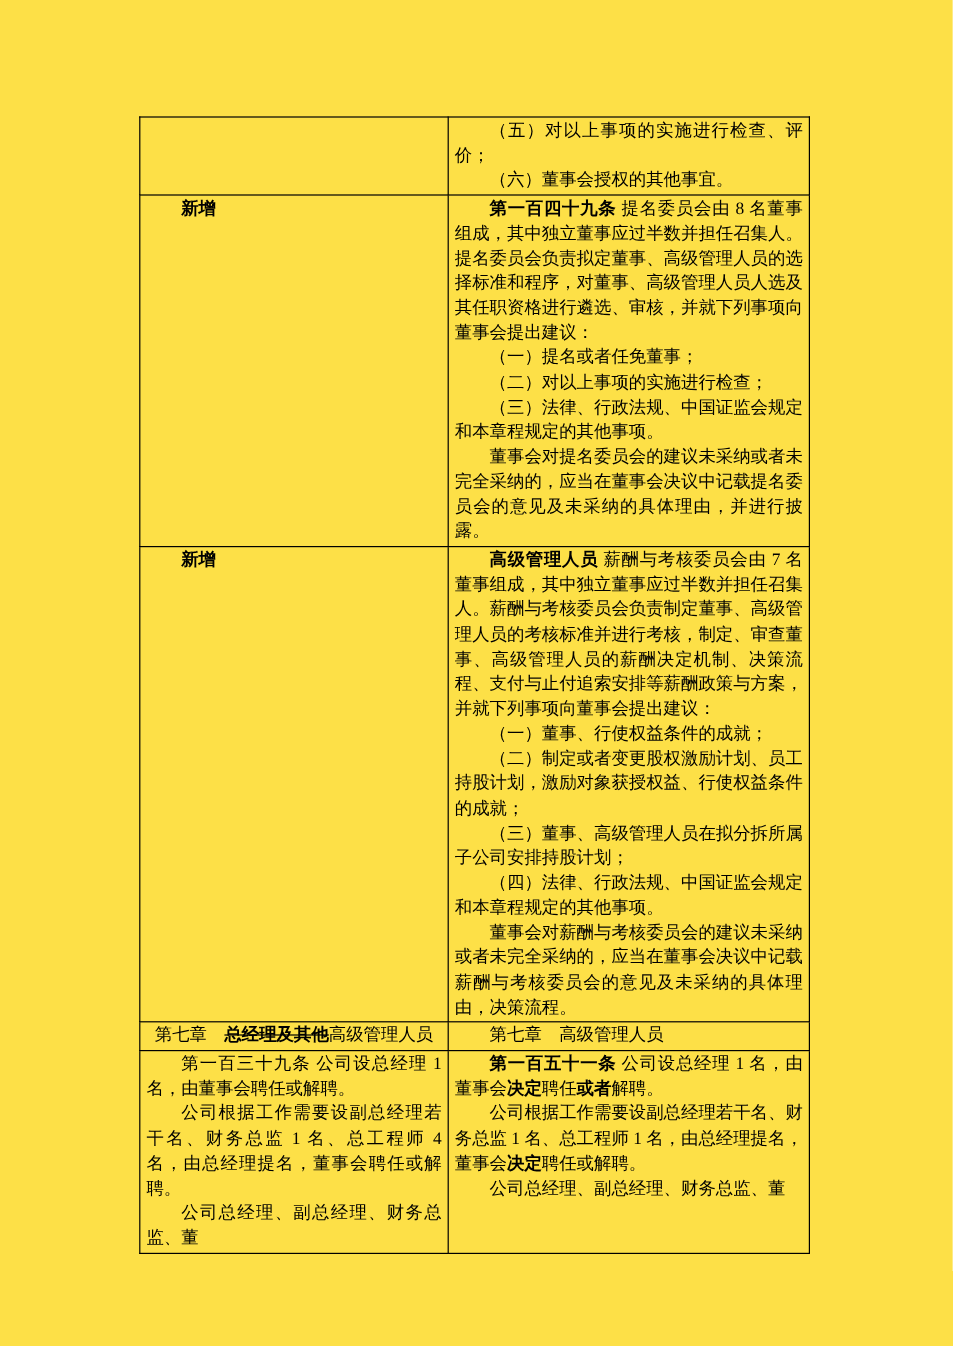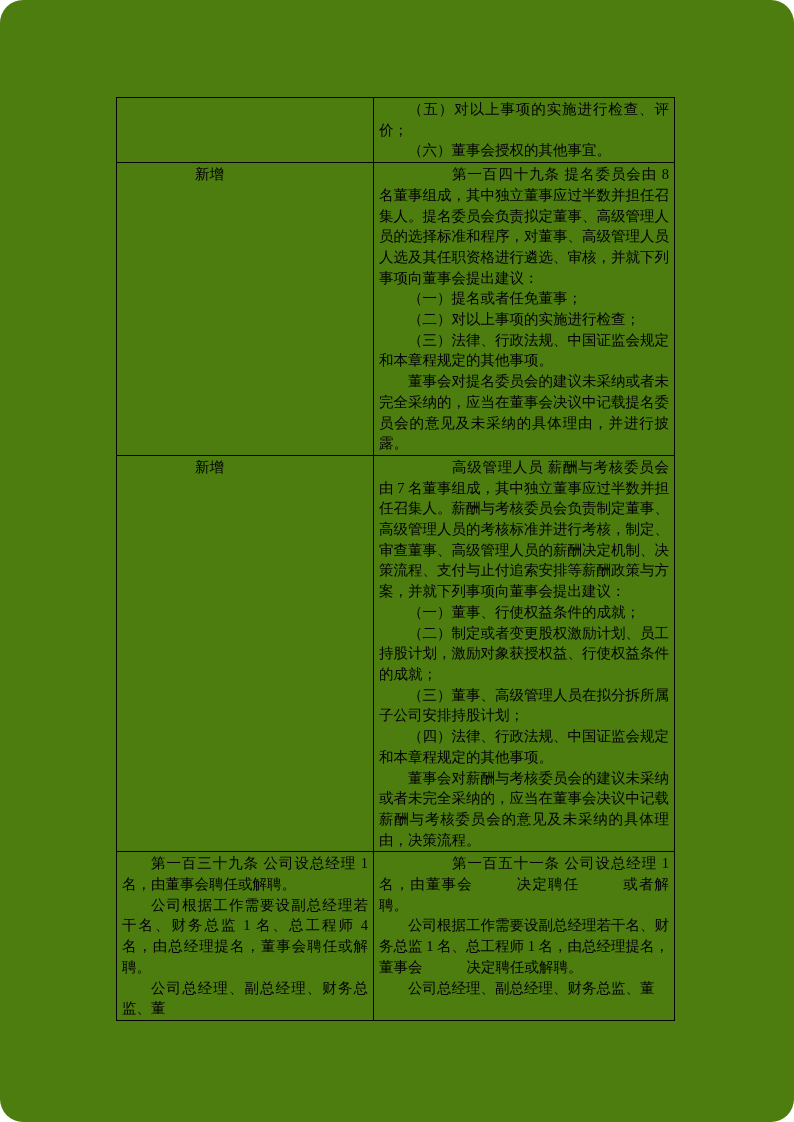--- a/index.html
+++ b/index.html
@@ -10,23 +10,22 @@
   body {
     width: 794px;
     height: 1122px;
     font-family: "Liberation Serif", "DejaVu Serif", serif;
     color: #000000;
   }
   .page {
     position: relative;
     width: 794px;
     height: 1122px;
-    background: #4d7c0f;
+    background: #fde047;
     overflow: hidden;
-    border-radius: 23px;
   }
   table.cmp {
     position: absolute;
     left: 116px;
     top: 97px;
     width: 558px;
     border-collapse: collapse;
     table-layout: fixed;
   }
   table.cmp td {
@@ -42,21 +41,21 @@
     text-align: justify;
     text-justify: inter-character;
   }
   p.indent {
     text-indent: 29px;
   }
   p.center {
     text-align: center;
     text-indent: 0;
   }
-  .bold { font-weight: normal; margin-left: 44px; }
+  .bold { font-weight: bold; }
   .strike { text-decoration: line-through; }
 </style>
 </head>
 <body>
 
 <div class="page">
   <table class="cmp">
     <colgroup>
       <col style="width:257px">
       <col style="width:301px">
@@ -89,20 +88,28 @@
             <p class="para indent"><span class="bold">高级管理人员 </span><span>薪酬与考核委员会由 7 名董事组成，其中独立董事应过半数并担任召集人。薪酬与考核委员会负责制定董事、高级管理人员的考核标准并进行考核，制定、审查董事、高级管理人员的薪酬决定机制、决策流程、支付与止付追索安排等薪酬政策与方案，并就下列事项向董事会提出建议：</span></p>
             <p class="para indent"><span>（一）董事、行使权益条件的成就；</span></p>
             <p class="para indent"><span>（二）制定或者变更股权激励计划、员工持股计划，激励对象获授权益、行使权益条件的成就；</span></p>
             <p class="para indent"><span>（三）董事、高级管理人员在拟分拆所属子公司安排持股计划；</span></p>
             <p class="para indent"><span>（四）法律、行政法规、中国证监会规定和本章程规定的其他事项。</span></p>
             <p class="para indent"><span>董事会对薪酬与考核委员会的建议未采纳或者未完全采纳的，应当在董事会决议中记载薪酬与考核委员会的意见及未采纳的具体理由，决策流程。</span></p>
           </td>
         </tr>
         <tr>
           <td>
+            <p class="para center"><span>第七章　</span><span class="bold strike">总经理及其他</span><span>高级管理人员</span></p>
+          </td>
+          <td>
+            <p class="para indent"><span>第七章　高级管理人员</span></p>
+          </td>
+        </tr>
+        <tr>
+          <td>
             <p class="para indent"><span>第一百三十九条 公司设总经理 1 名，由董事会聘任或解聘。</span></p>
             <p class="para indent"><span>公司根据工作需要设副总经理若干名、财务总监 1 名、总工程师 4 名，由总经理提名，董事会聘任或解聘。</span></p>
             <p class="para indent"><span>公司总经理、副总经理、财务总监、董</span></p>
           </td>
           <td>
             <p class="para indent"><span class="bold">第一百五十一条</span><span> 公司设总经理 1 名，由董事会</span><span class="bold">决定</span><span>聘任</span><span class="bold">或者</span><span>解聘。</span></p>
             <p class="para indent"><span>公司根据工作需要设副总经理若干名、财务总监 1 名、总工程师 1 名，由总经理提名，董事会</span><span class="bold">决定</span><span>聘任或解聘。</span></p>
             <p class="para indent"><span>公司总经理、副总经理、财务总监、董</span></p>
           </td>
         </tr>

